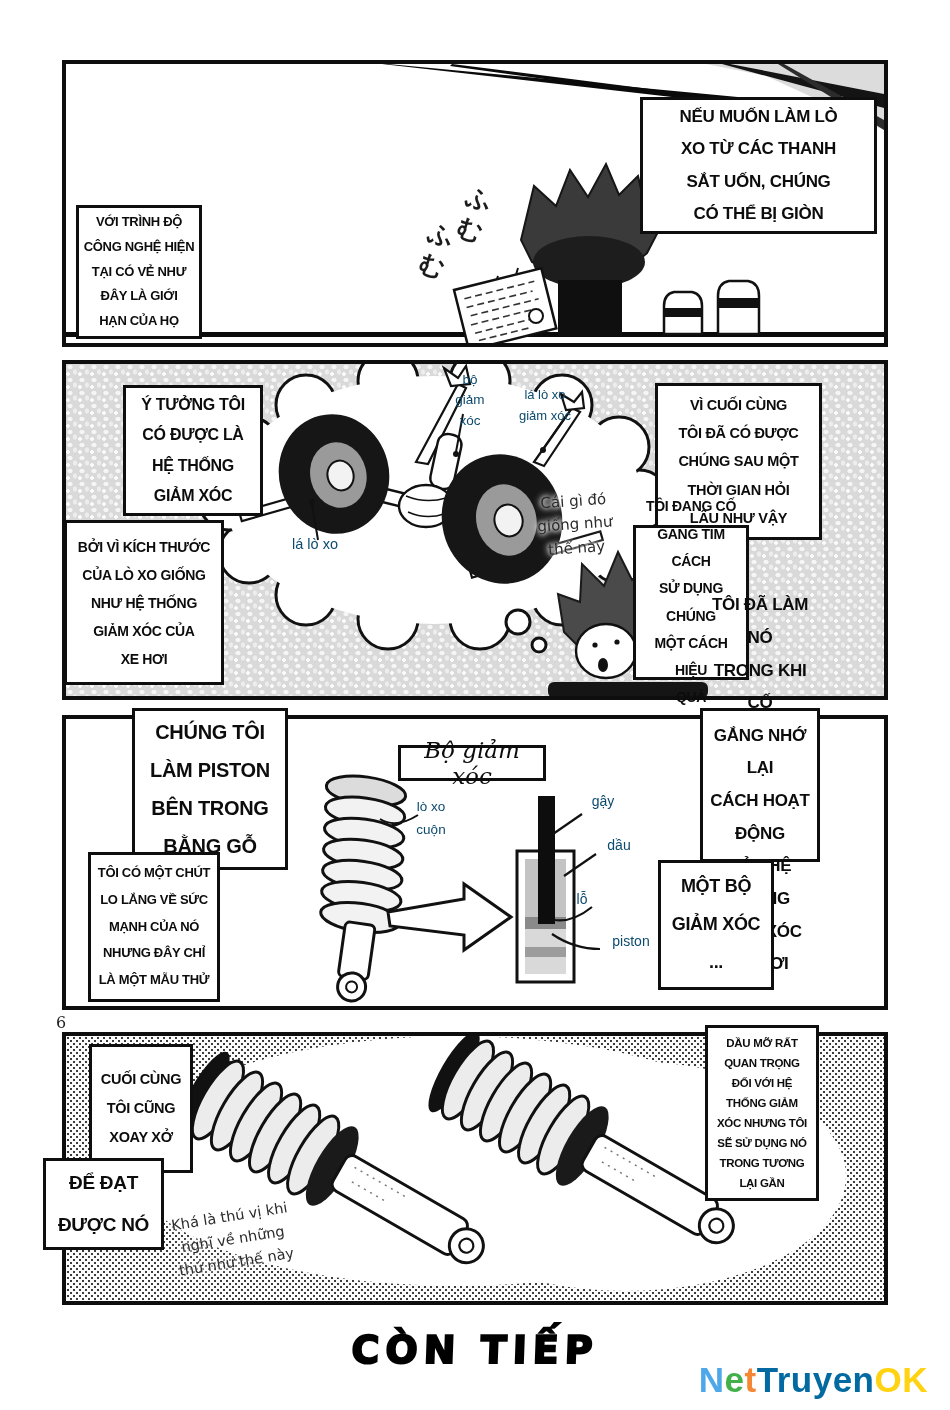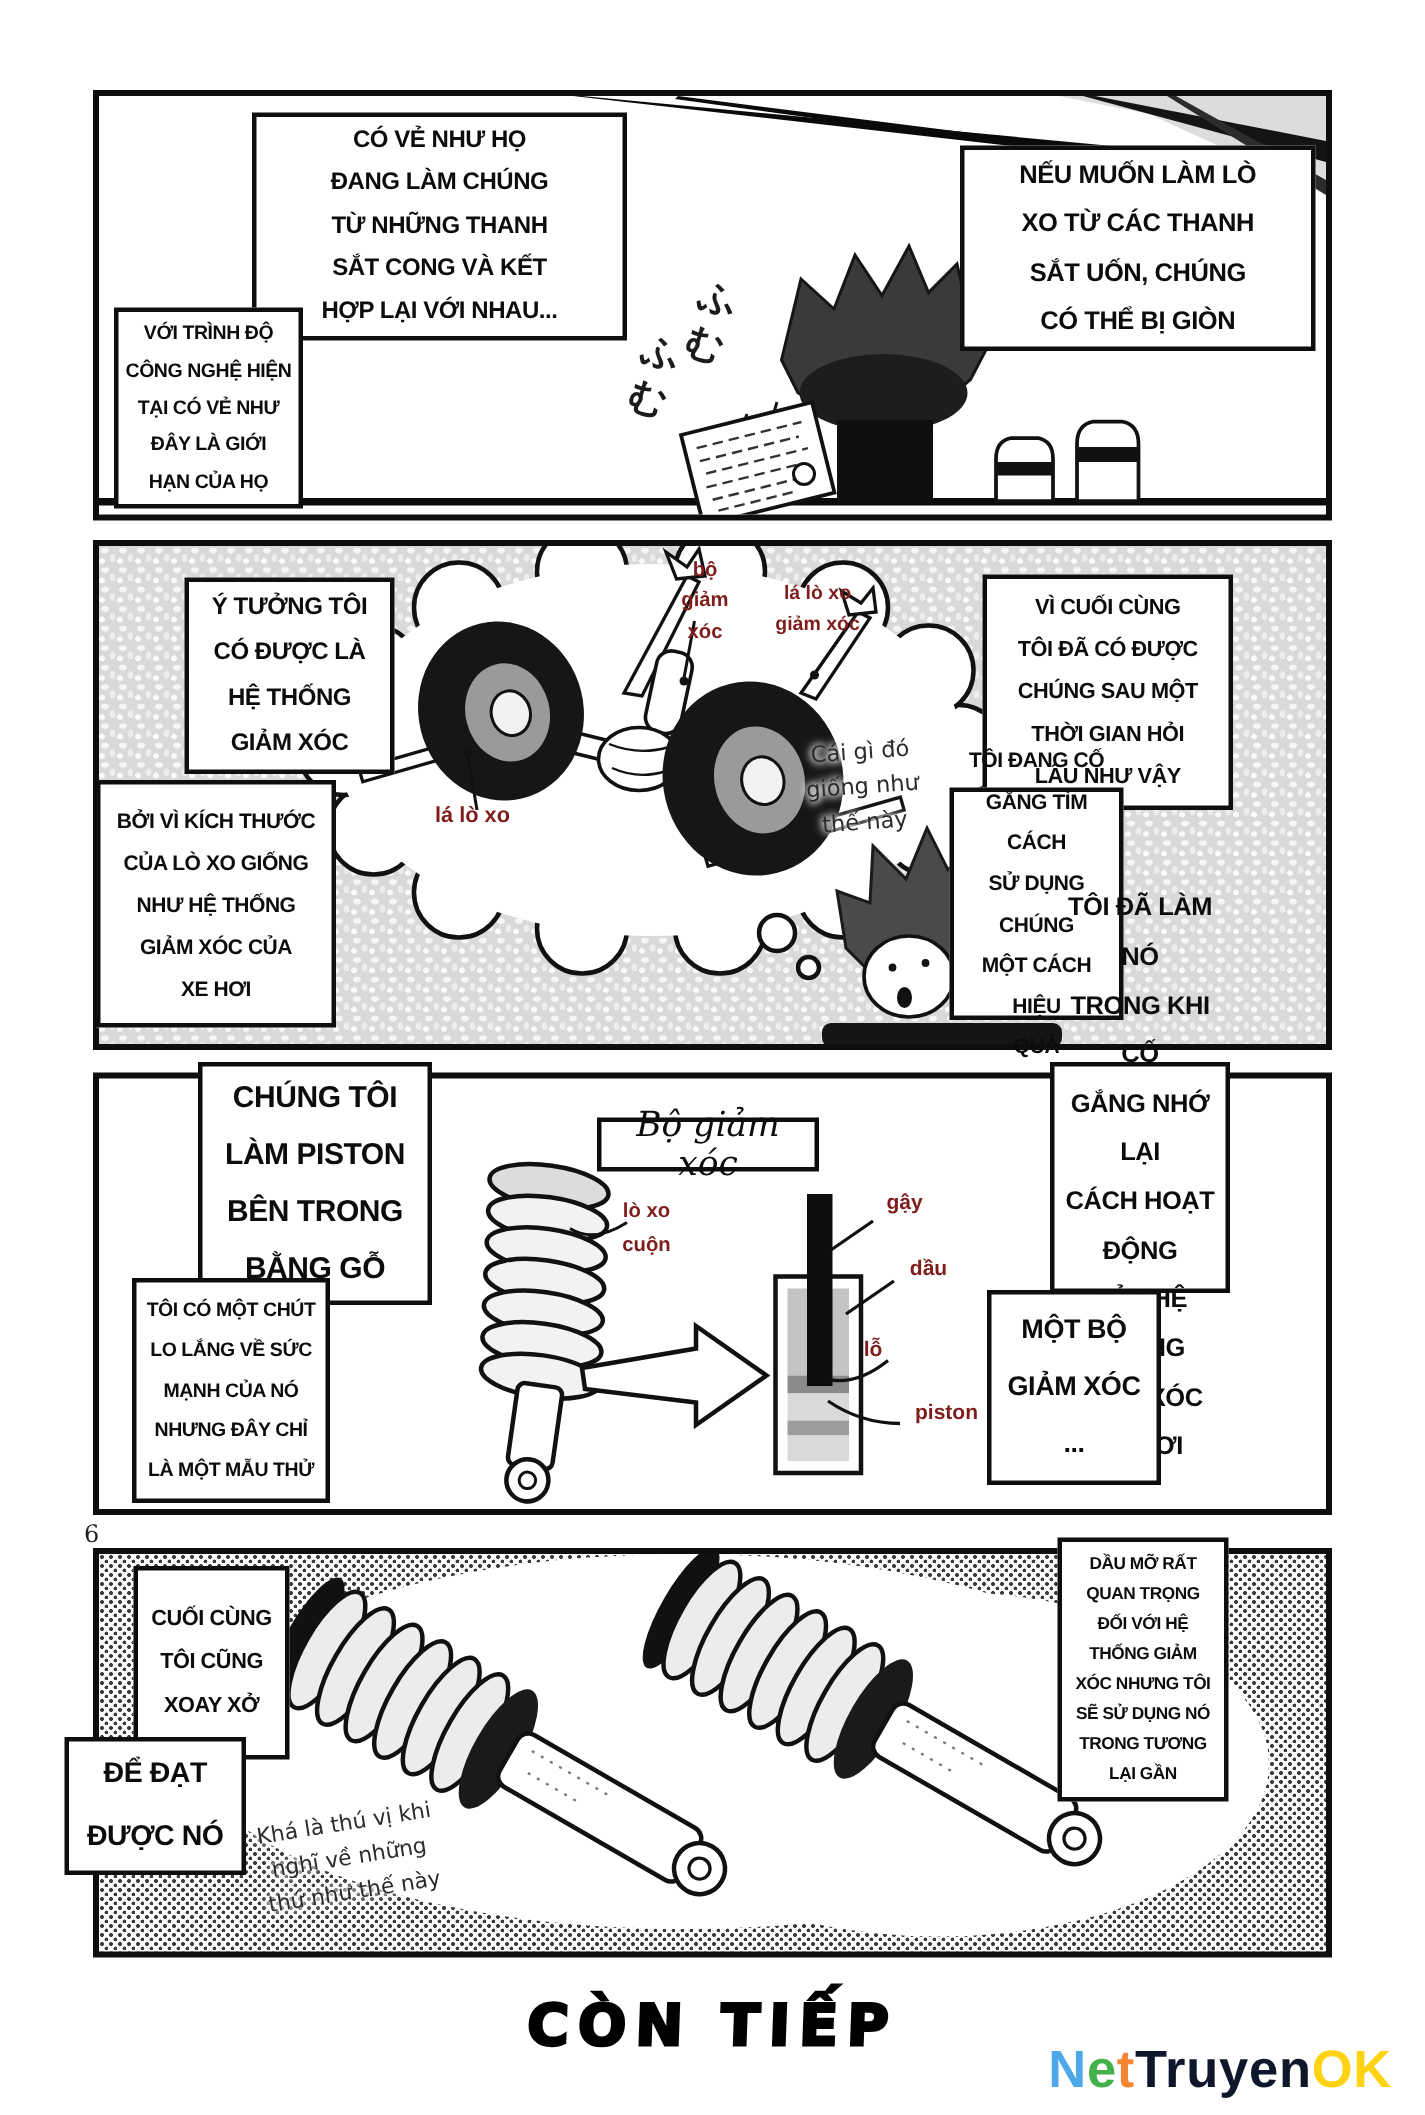--- a/index.html
+++ b/index.html
@@ -15,22 +15,22 @@
     background-size:12px 13px;}
   .tex-halftone{background-color:#fcfcfc;
     background-image:
       radial-gradient(circle at 2px 2px,#3c3c3c 1.15px,transparent 1.5px),
       radial-gradient(circle at 5px 5px,#3c3c3c 1.15px,transparent 1.5px);
     background-size:6px 6px;}
   .bubble{position:absolute;background:#fff;border:3px solid #0e0e0e;z-index:6;
           display:flex;align-items:center;justify-content:center;text-align:center;
           font-weight:bold;white-space:pre-line;box-sizing:border-box;padding:4px;
           letter-spacing:-0.3px;}
-  .label{position:absolute;z-index:7;font-weight:bold;text-align:center;
-         white-space:pre-line;color:#7f1d1d;}
+  .label{position:absolute;z-index:7;font-weight:normal;text-align:center;
+         white-space:pre-line;color:#0c4a6e;}
   .hand{font-family:"DejaVu Sans",sans-serif;font-weight:normal;color:#2b2b2b;
         text-shadow:0 0 4px #fff,0 0 6px #fff,0 0 8px #fff;}
   .sfx{position:absolute;z-index:6;writing-mode:vertical-rl;font-family:"DejaVu Sans",sans-serif;
        font-size:25px;color:#1c1c1c;font-weight:bold;}
   .diagram-title{position:absolute;z-index:7;background:#fff;border:3px solid #0e0e0e;
        font-family:"DejaVu Serif",serif;font-style:italic;font-size:23px;text-align:center;
        box-sizing:border-box;display:flex;align-items:center;justify-content:center;}
   .pagenum{position:absolute;z-index:7;font-family:"DejaVu Serif",serif;font-size:16px;color:#222;}
   .continued{position:absolute;z-index:8;left:0;width:950px;text-align:center;
        font-family:"DejaVu Sans",sans-serif;font-weight:bold;font-size:38px;letter-spacing:6px;
@@ -216,25 +216,20 @@
         <ellipse cx="118" cy="0" rx="15" ry="44" fill="#ececec" stroke="#111" stroke-width="3"></ellipse>
         <ellipse cx="140" cy="0" rx="16" ry="45" fill="#1a1a1a"></ellipse>
         <rect x="148" y="-20" width="140" height="40" rx="8" fill="#fff" stroke="#111" stroke-width="3"></rect>
         <circle cx="296" cy="2" r="17" fill="#fff" stroke="#111" stroke-width="3"></circle>
         <circle cx="296" cy="2" r="7" fill="#fff" stroke="#111" stroke-width="2.2"></circle>
         <path d="M160,-10 h60 M165,4 h40" stroke="#777" stroke-width="1.5" stroke-dasharray="2 5" fill="none"></path>
       </g>
     </svg>
   </div>
 
-  <div class="bubble" style="left:168px;top:75px;width:250px;height:152px;font-size:16px;line-height:1.78;">CÓ VẺ NHƯ HỌ
-ĐANG LÀM CHÚNG
-TỪ NHỮNG THANH
-SẮT CONG VÀ KẾT
-HỢP LẠI VỚI NHAU...</div>
   <div class="bubble" style="left:76px;top:205px;width:126px;height:134px;font-size:13px;line-height:1.9;">VỚI TRÌNH ĐỘ
 CÔNG NGHỆ HIỆN
 TẠI CÓ VẺ NHƯ
 ĐÂY LÀ GIỚI
 HẠN CỦA HỌ</div>
   <div class="bubble" style="left:640px;top:97px;width:237px;height:137px;font-size:17px;line-height:1.9;">NẾU MUỐN LÀM LÒ
 XO TỪ CÁC THANH
 SẮT UỐN, CHÚNG
 CÓ THỂ BỊ GIÒN</div>
   <span class="sfx" style="left:462px;top:172px;transform:rotate(16deg);">ふむ</span>
@@ -308,14 +303,14 @@
 THỐNG GIẢM
 XÓC NHƯNG TÔI
 SẼ SỬ DỤNG NÓ
 TRONG TƯƠNG
 LẠI GẦN</div>
   <div class="label hand" style="left:158px;top:1205px;width:150px;font-size:14.5px;line-height:1.6;transform:rotate(-9deg);">Khá là thú vị khi
 nghĩ về những
 thứ như thế này</div>
 
   <div class="continued" style="top:1328px;">CÒN TIẾP</div>
-  <div class="watermark"><span style="color: rgb(77, 167, 232);">N</span><span style="color: rgb(67, 176, 74);">e</span><span style="color: rgb(245, 134, 52);">t</span><span style="color: #0f172a; margin-top: 32px;">Truyen</span><span style="color: rgb(255, 210, 18);">OK</span></div>
+  <div class="watermark"><span style="color: rgb(77, 167, 232);">N</span><span style="color: rgb(67, 176, 74);">e</span><span style="color: rgb(245, 134, 52);">t</span><span style="color: #0369a1; margin-top: 32px;">Truyen</span><span style="color: rgb(255, 210, 18);">OK</span></div>
 </div>
 
 </body></html>

